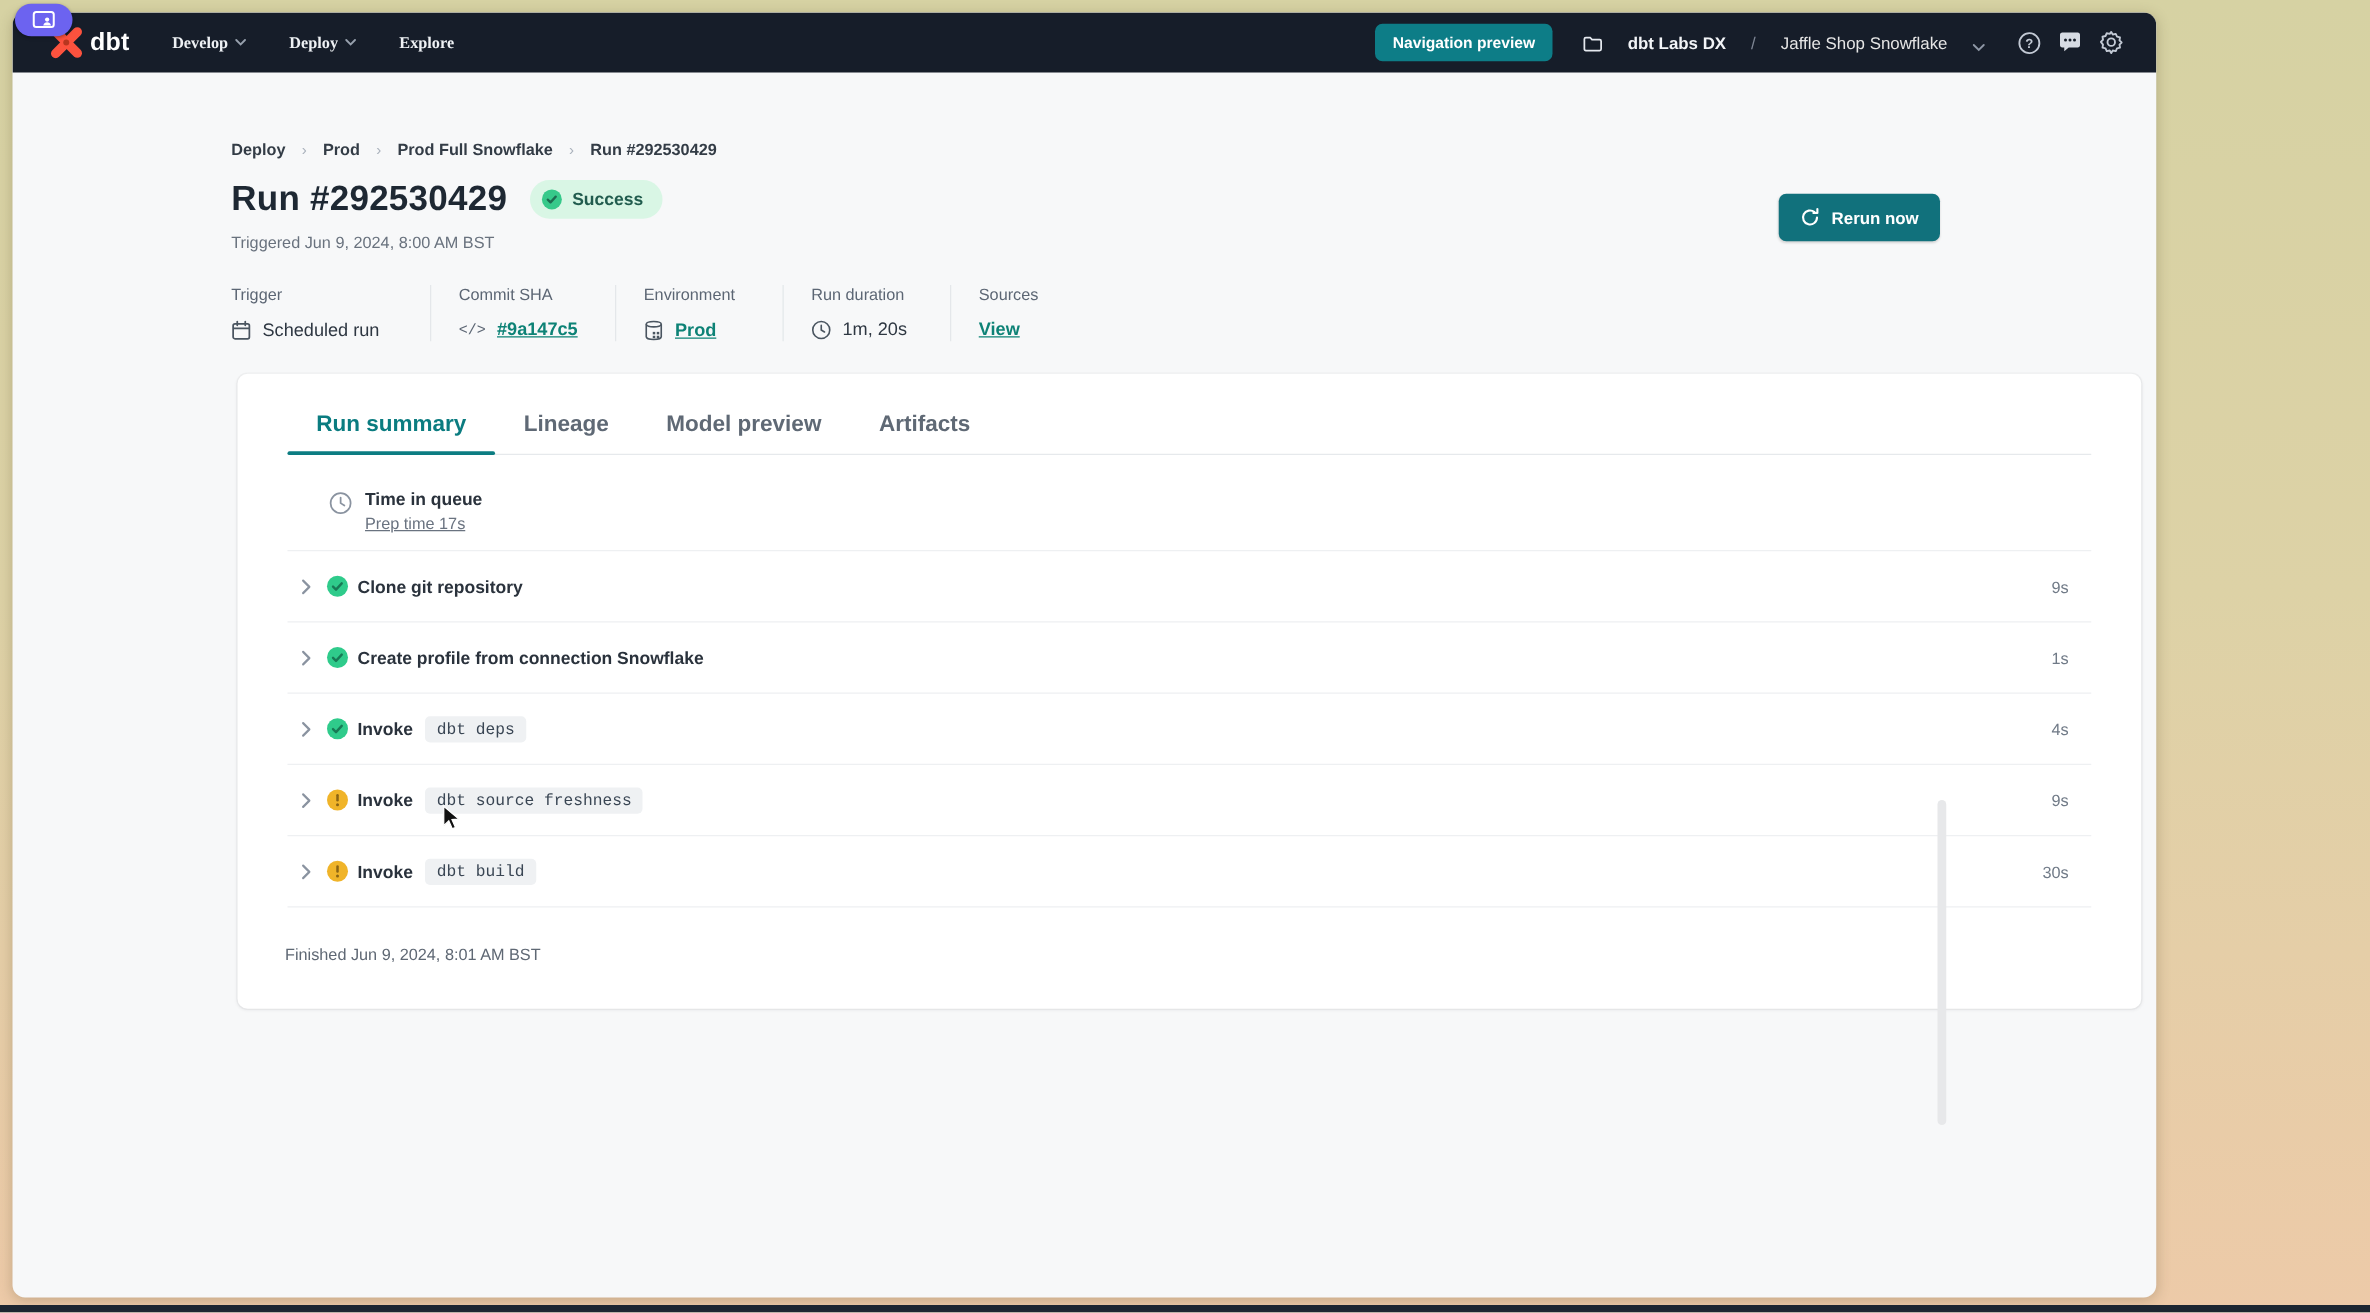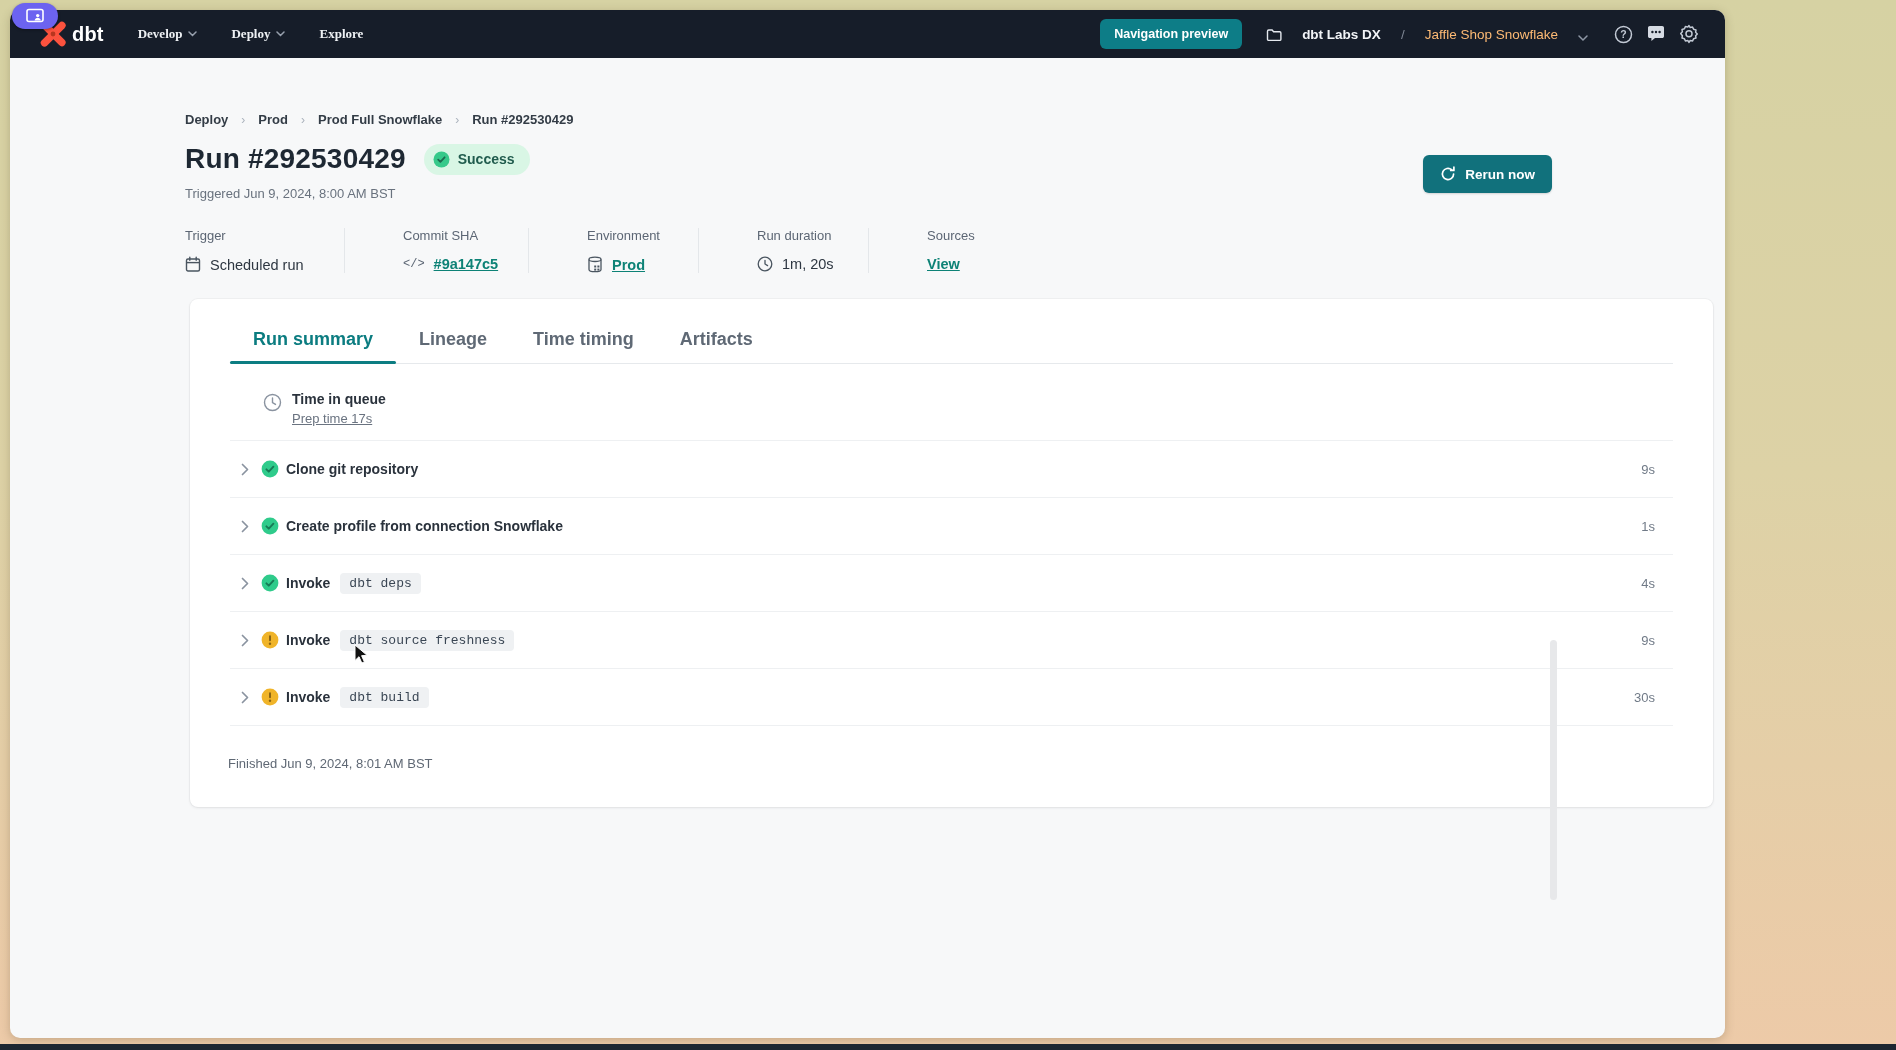--- a/index.html
+++ b/index.html
@@ -33,37 +33,37 @@
   .nav-item { display:flex; align-items:center; gap:6px; font-size:13px; font-weight:700; color:#eef1f4; cursor:pointer;font-family:Liberation Serif, serif; }
   .caret { color:#97a0ad; }
   .nav-right { margin-left:auto; display:flex; align-items:center; gap:14px; }
   .nav-preview-btn {
     background:#0d7d87; color:#fff; border:none; border-radius:6px; height:30px;
     padding:0 14px; font-size:12.5px; font-weight:700; font-family:inherit; cursor:pointer; margin-right:10px;
   }
   .proj-crumb { display:flex; align-items:flex-end; gap:20px; font-size:13.5px; }
   .proj-account { color:#f2f4f7; font-weight:700; }
   .proj-sep { color:#7e8694; }
-  .proj-name { color:#fdba74; }
+  .proj-name { color:#e5e5e5; }
   .nav-icons { display:flex; align-items:center; gap:13px; margin-left:12px; color:#c2c9d4; }
   .nav-icons svg { display:block; }
   
   .page { position:relative; height:980px; padding:0 0 0 175px; }
   .breadcrumb { display:flex; align-items:center; gap:13px; padding-top:54px; font-size:13px; font-weight:700; color:#333c46; }
   .bc-sep { color:#aab2bc; font-weight:400; font-size:12px; }
   .bc-item { cursor:pointer; }
   .title-row { display:flex; align-items:center; gap:18px; margin-top:16px; }
   .page-title { font-size:28px; font-weight:700; color:#1e2833; letter-spacing:.2px; }
   .status-badge {
     display:flex; align-items:center; gap:8px; background:#d9f6e5; border-radius:16px;
     height:31px; padding:0 15px 0 9px; font-size:14px; font-weight:700; color:#215c4e;
   }
   .triggered { margin-top:11px; font-size:13px; color:#69727e; }
   
-  .meta-row { display:flex; margin-top:27px;gap:36px; }
+  .meta-row { display:flex; margin-top:27px; }
   .meta-col { padding:0 22px; border-right:1px solid #e4e7ea; }
   .meta-col:first-child { padding-left:0; }
   .meta-col:last-child { border-right:none; }
   .meta-label { font-size:13px; color:#5c6674; }
   .meta-value { margin-top:13px; display:flex; align-items:center; gap:9px; font-size:14.5px; color:#2e3742; }
   .meta-value .mono { font-family:"Liberation Mono", monospace; font-size:12px; color:#5c6674; }
   a.teal-link { color:#0d8276; font-weight:600; text-decoration:underline; cursor:pointer; }
   
   .card {
     position:relative; margin:26px 0 0 5px; width:1523px; height:508px;
@@ -236,21 +236,21 @@
           <a class="teal-link">View</a>
         </div>
       </div>
     </div>
 
     <div class="card">
 
       <div class="tabs">
         <div class="tab active">Run summary</div>
         <div class="tab">Lineage</div>
-        <div class="tab">Time timing</div>
+        <div class="tab">Model preview</div>
         <div class="tab">Artifacts</div>
       </div>
 
       <div class="queue-row">
         <svg style="margin-top:2px" width="19" height="19" viewBox="0 0 19 19">
             <circle cx="9.5" cy="9.5" r="8" fill="none" stroke="#8a93a0" stroke-width="1.4"></circle>
             <path d="M9.5 5v4.5l3 1.9" stroke="#8a93a0" stroke-width="1.4" fill="none" stroke-linecap="round"></path>
           </svg>
         <div class="queue-text">
           <span class="queue-title">Time in queue</span>

